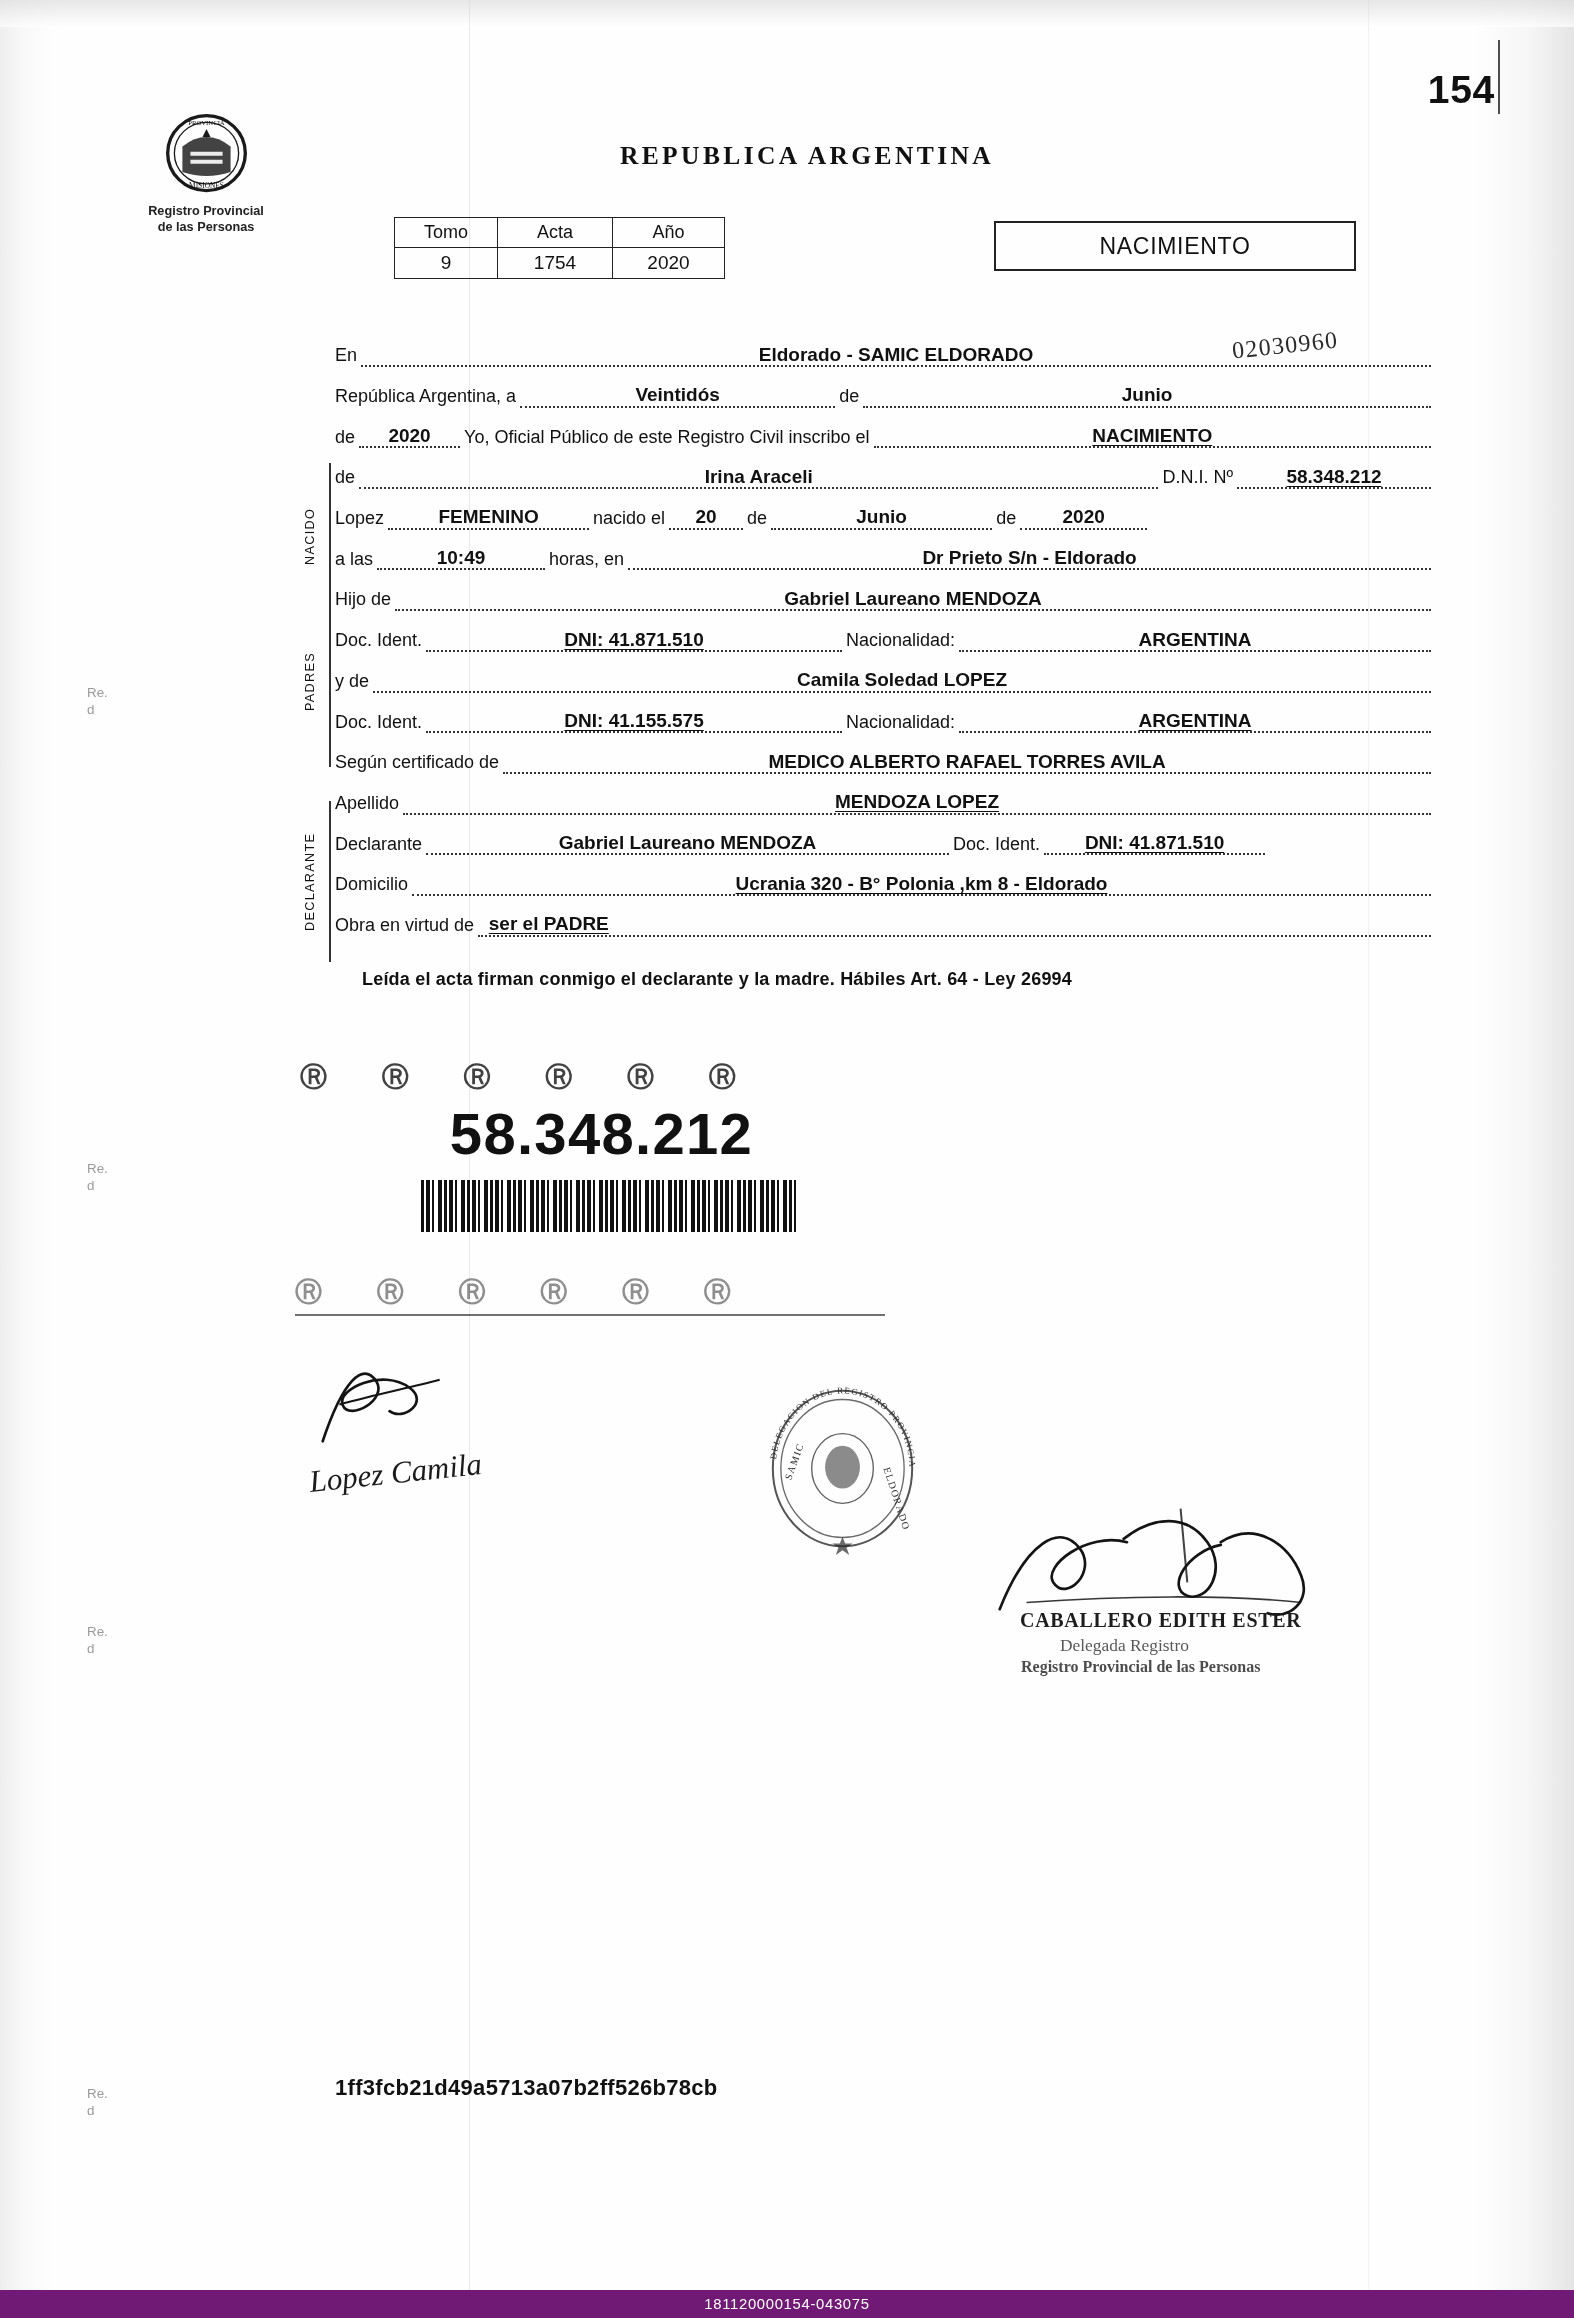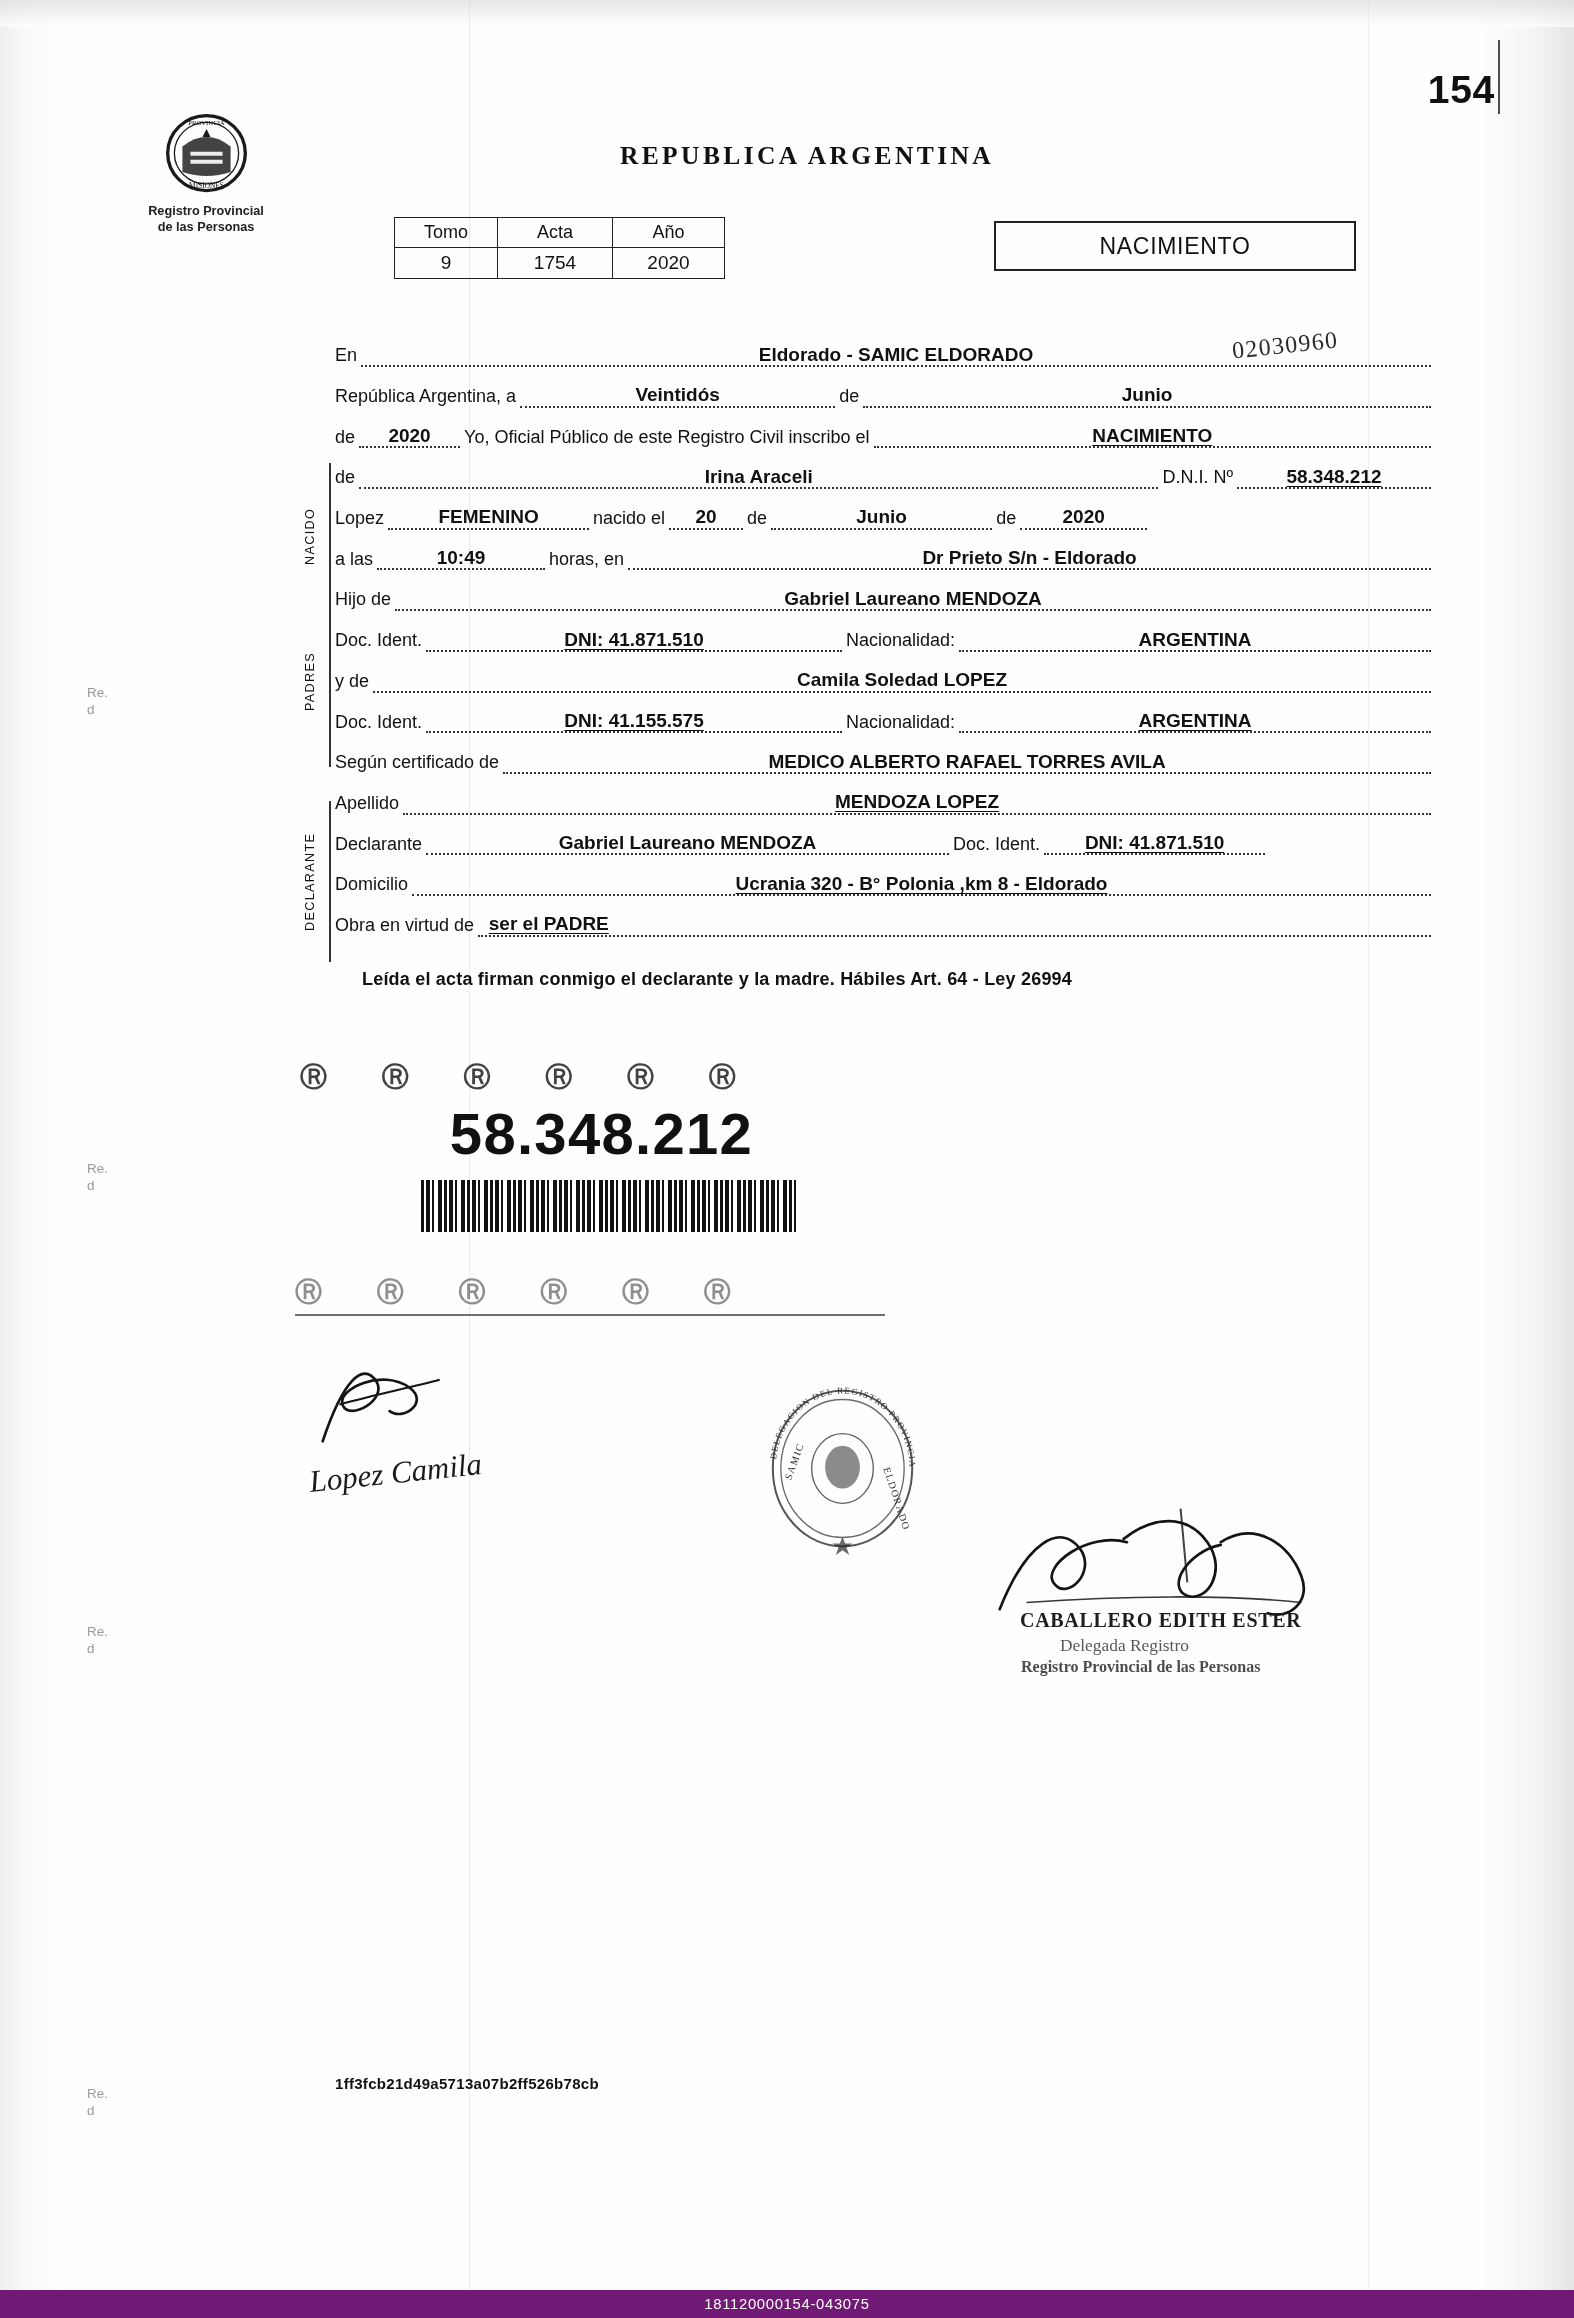--- a/index.html
+++ b/index.html
@@ -146,21 +146,21 @@
 
   
   .stamp{
     position:absolute;left:752px;top:1368px;width:181px;height:201px;
     border-radius:50%;
   }
   .stamp svg{display:block;}
 
   
   .hash{
-    position:absolute;left:335px;top:2075px;font-size:15px;font-weight:700;letter-spacing:0.3px;
+    position:absolute;left:335px;top:2075px;font-size:22px;font-weight:700;letter-spacing:0.3px;
   }
 
   
   .footer{
     position:absolute;left:0;right:0;bottom:0;height:29.5px;background:#701a75;color:#fff;
     display:flex;align-items:center;justify-content:center;font-size:14.8px;letter-spacing:0.7px;
   }
 
   
   .margin-mark{

